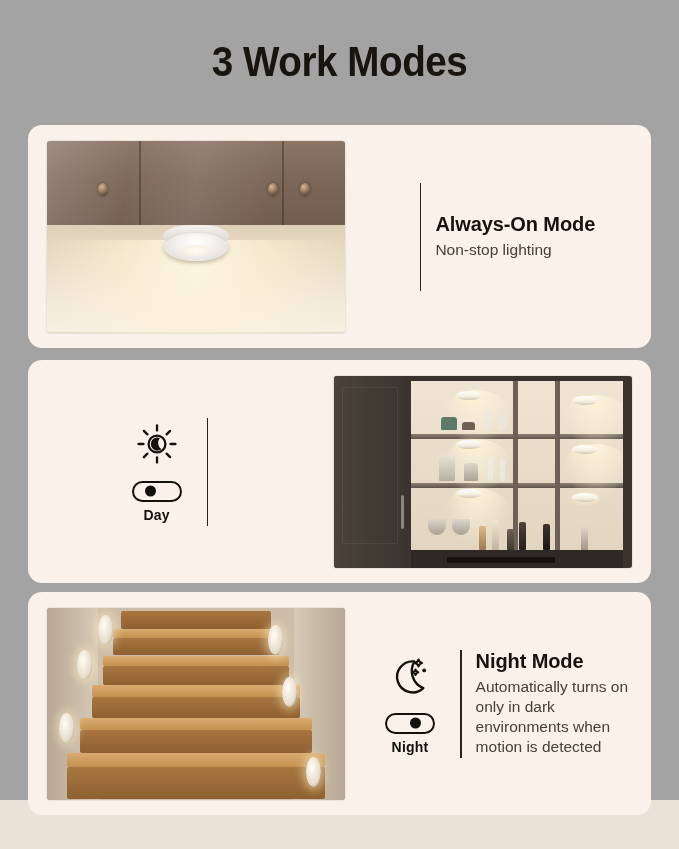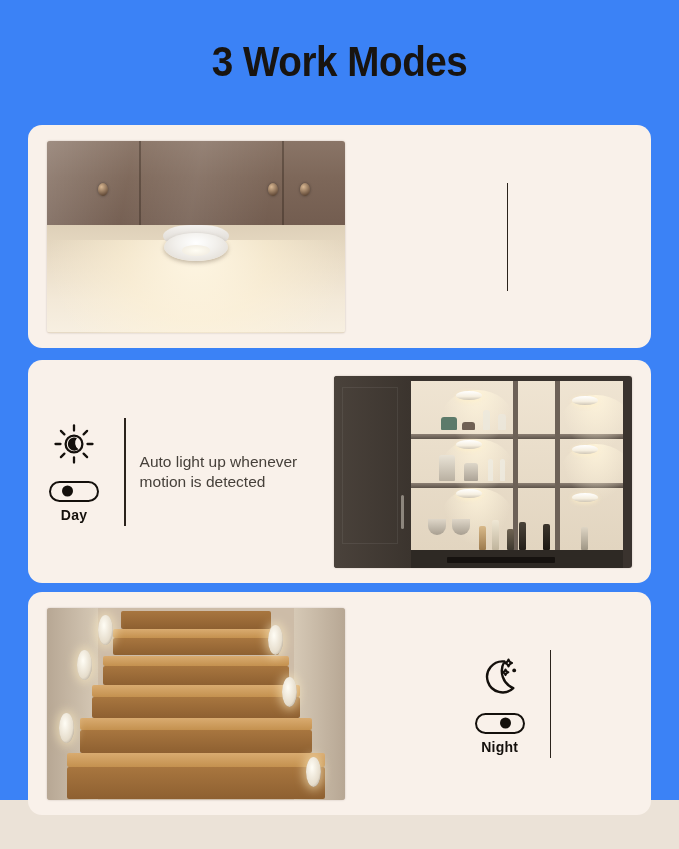--- a/index.html
+++ b/index.html
@@ -9,21 +9,21 @@
     height: 849px;
     background: #ebe2d7;
     font-family: "Liberation Sans", sans-serif;
     overflow: hidden;
   }
 
   .page {
     position: relative;
     width: 679px;
     height: 800px;
-    background: #3b82f6;
+    background: #a3a3a3;
   }
 
   
   .page-title {
     position: absolute;
     top: 38px;
     left: 0;
     width: 679px;
     text-align: center;
     font-size: 42px;
@@ -288,20 +288,24 @@
           <div class="rim"></div>
           <div class="body"></div>
           <div class="lens"></div>
         </div>
       </div>
 
       <div class="mode">
 
         <div class="divider"></div>
 
+        <div class="text-col">
+          <div class="mode-title">Always-On Mode</div>
+          <div class="mode-desc">Non-stop lighting</div>
+        </div>
       </div>
 
     </div>
   </div>
 
   <div class="card card-2">
     <div class="card-inner reverse">
 
       <div class="photo ph-shelf">
         <div class="left-cab">
@@ -370,21 +374,20 @@
           </div>
           <div class="switch pos-center">
             <span class="knob"></span>
           </div>
           <div class="switch-label">Day</div>
         </div>
 
         <div class="divider"></div>
 
         <div class="text-col">
-          <div class="mode-desc">Auto light up whenever motion is detected</div>
         </div>
       </div>
 
     </div>
   </div>
 
   <div class="card card-3">
     <div class="card-inner">
 
       <div class="photo ph-stairs">
@@ -422,18 +425,22 @@
             </svg>
           </div>
           <div class="switch pos-right">
             <span class="knob"></span>
           </div>
           <div class="switch-label">Night</div>
         </div>
 
         <div class="divider"></div>
 
+        <div class="text-col">
+          <div class="mode-title">Night Mode</div>
+          <div class="mode-desc">Automatically turns on only in dark environments when motion is detected</div>
+        </div>
       </div>
 
     </div>
   </div>
 
 </div>
 
 </body></html>

